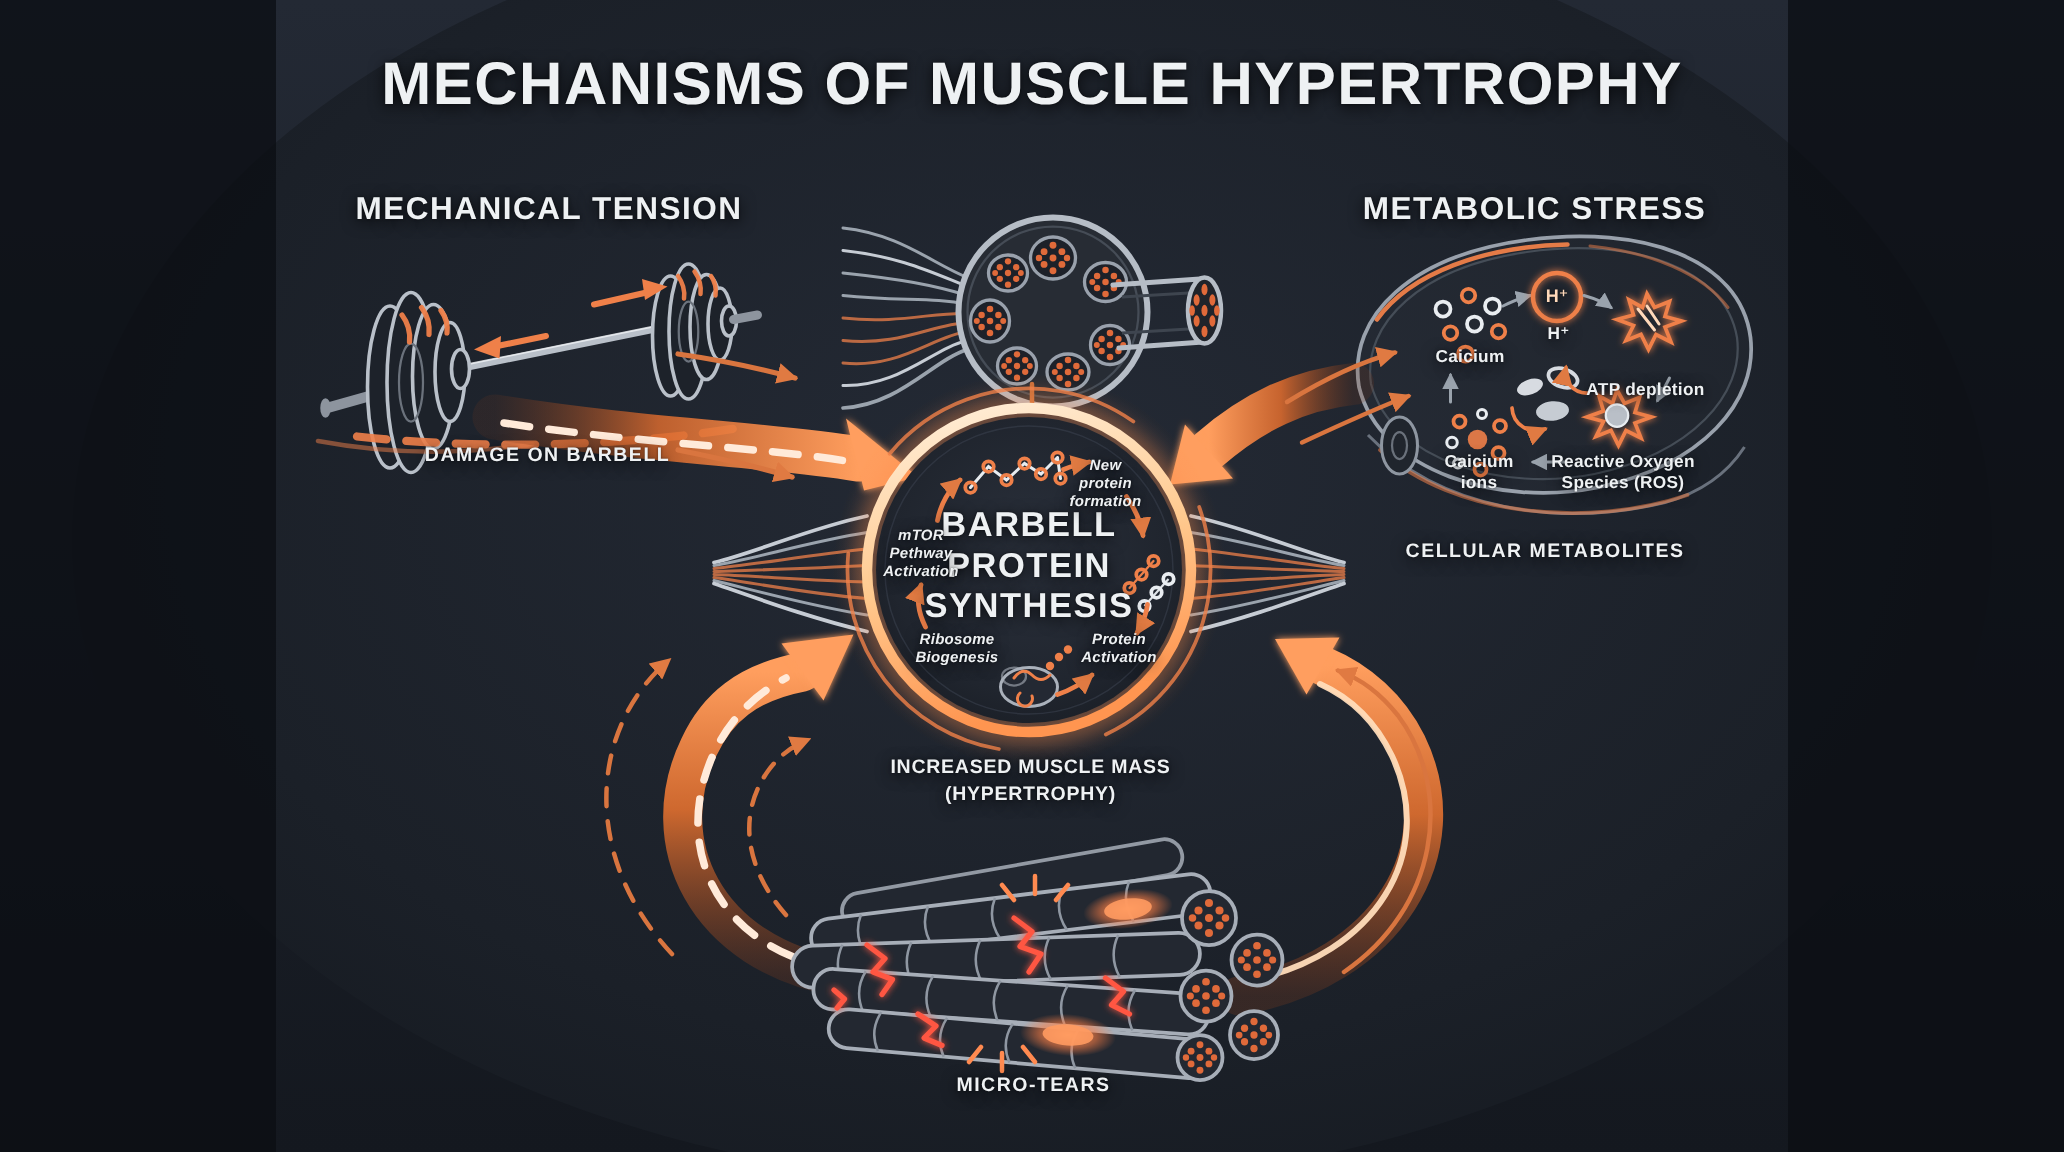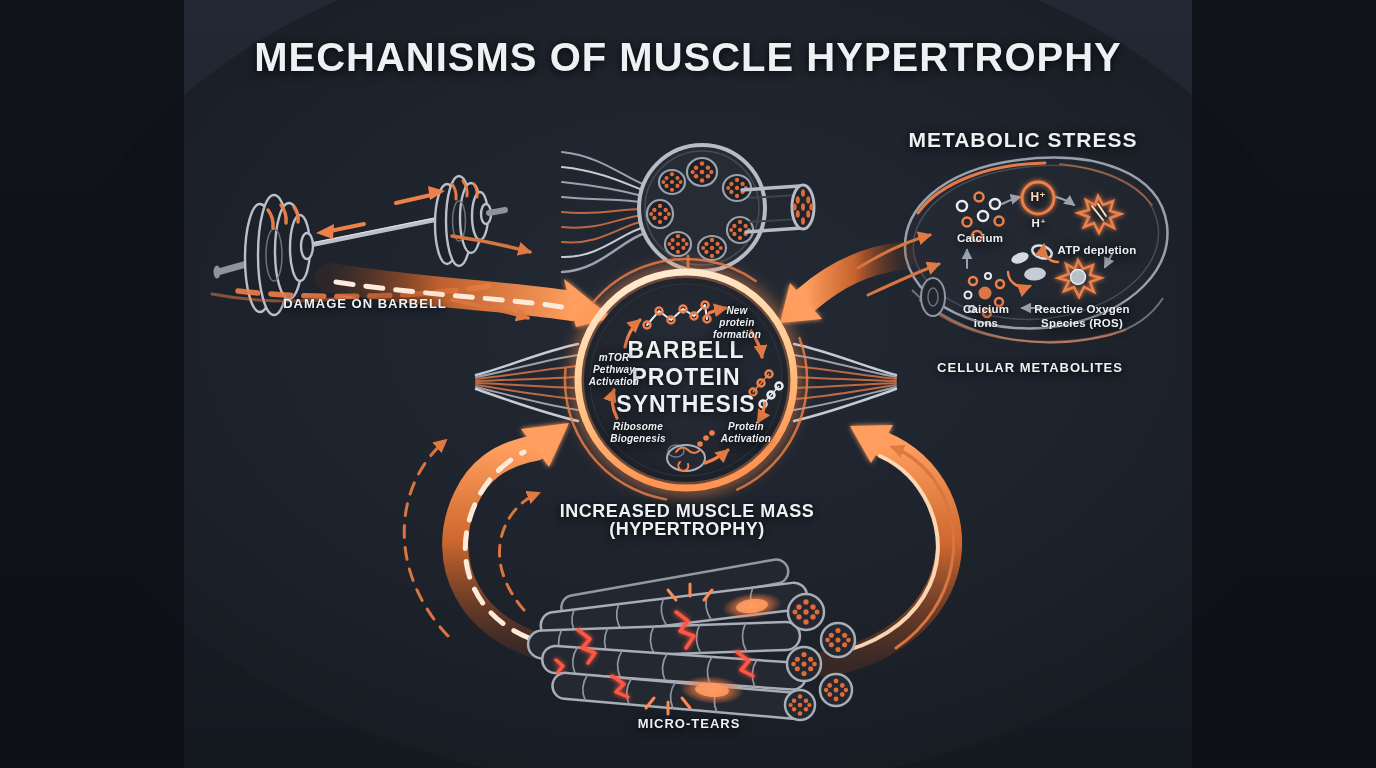--- a/index.html
+++ b/index.html
@@ -15,21 +15,21 @@
     color:var(--text,#eef1f3);font-weight:bold;white-space:nowrap;text-align:center;
     text-shadow:0 2px 10px rgba(0,0,0,.8),0 0 2px rgba(0,0,0,.5);
   }
   .h1{font-size:40px;letter-spacing:1px;}
   .h2{font-size:21px;letter-spacing:1px;}
   .cap{font-size:13px;letter-spacing:1px;}
   .cell{font-size:11.5px;line-height:13.5px;letter-spacing:.2px;}
   .hsym{font-size:12px;color:#ffd9ba;}
   .ctr{font-size:23px;line-height:27px;letter-spacing:1px;}
   .cyc{font-size:10px;line-height:12px;letter-spacing:.2px;font-style:italic;}
-  .outcome{font-size:18px;line-height:18px;letter-spacing:.5px;}
+  .outcome{font-size:13px;line-height:18px;letter-spacing:.5px;}
   
   .sAcc{stroke:var(--accent,#ef8049);fill:none;stroke-linecap:round;}
   .sAccD{stroke:#d9753f;fill:none;stroke-linecap:round;}
   .sGray{stroke:var(--line-gray,#9aa3ad);fill:none;stroke-linecap:round;}
   .sLGray{stroke:#c6ccd4;fill:none;stroke-linecap:round;}
   .sWhite{stroke:#e9edf1;fill:none;stroke-linecap:round;}
   .fAcc{fill:var(--accent,#ef8049);}
   .plate{fill:#1d222a;stroke:#b9c0c9;stroke-width:2.4;}
   .tube{fill:#232831;stroke:#a7aeb8;stroke-width:2.5;}
   .fasc{fill:#1d2129;stroke:#99a1ac;stroke-width:2.2;}
@@ -379,27 +379,28 @@
     </g>
     <g stroke="#ff8a50" stroke-width="3" stroke-linecap="round">
       <path d="M690 596 L690 584 M676 600 L668 590 M704 600 L712 590"></path>
       <path d="M668 702 L668 714 M654 698 L646 708 M682 698 L690 708"></path>
     </g>
   </g>
 </svg>
 
 <div class="lbl h1" style="left:688px;top:57px">MECHANISMS OF MUSCLE HYPERTROPHY</div>
 
+<div class="lbl h2" style="left:366px;top:140px">MECHANICAL TENSION</div>
 <div class="lbl cap" style="left:365px;top:303px">DAMAGE ON BARBELL</div>
 
 <div class="lbl h2" style="left:1023px;top:140px">METABOLIC STRESS</div>
 <div class="lbl cell" style="left:980px;top:239px">Caicium</div>
 <div class="lbl hsym" style="left:1038px;top:197px">H⁺</div>
 <div class="lbl cell" style="left:1039px;top:224px">H⁺</div>
-<div class="lbl cell" style="left:1097px;top:251px">ATP depletion</div>
+<div class="lbl cell" style="left:1097px;top:261px">ATP depletion</div>
 <div class="lbl cell" style="left:986px;top:316px">
   <span style="display:block">Caicium</span>
   <span style="display:block">ions</span>
 </div>
 <div class="lbl cell" style="left:1082px;top:316px">
   <span style="display:block">Reactive Oxygen</span>
   <span style="display:block">Species (ROS)</span>
 </div>
 <div class="lbl cap" style="left:1030px;top:367px">CELLULAR METABOLITES</div>
 

